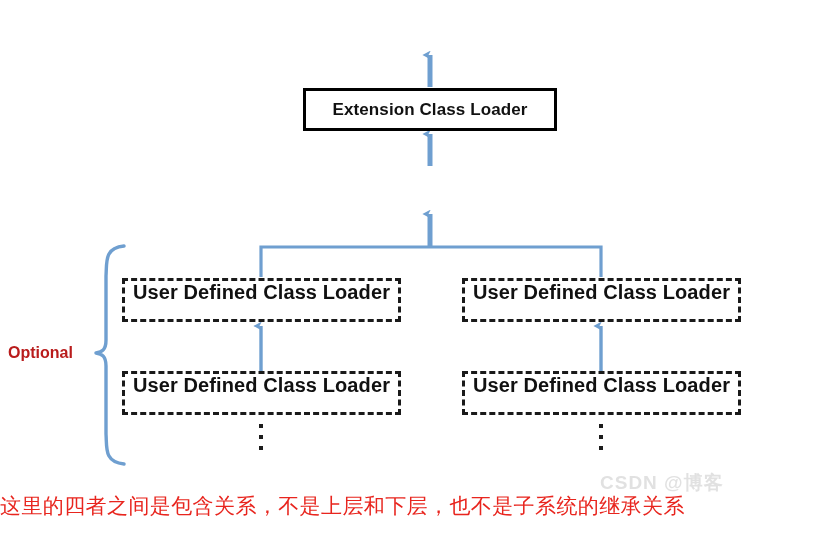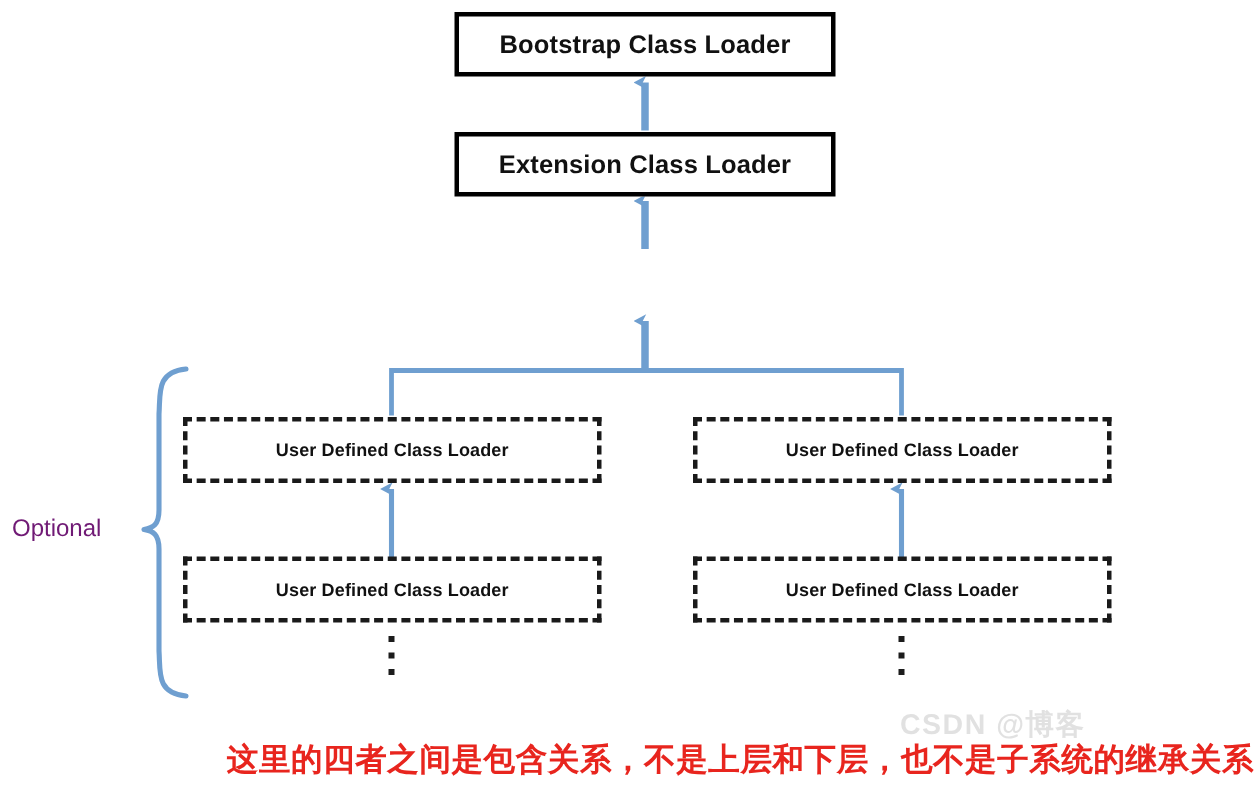--- a/index.html
+++ b/index.html
@@ -35,25 +35,24 @@
     white-space: nowrap;
   }
 
   
   .node-dashed {
     position: absolute;
     box-sizing: border-box;
     border: 3px dashed #1a1a1a;
     background: transparent;
     display: flex;
-    align-items: center;
     justify-content: center;
     color: #111111;
     font-weight: bold;
-    font-size: 12px;
+    font-size: 20px;
     letter-spacing: 0.1px;
     white-space: nowrap;
   }
 
   
   .arrow-svg {
     position: absolute;
     overflow: visible;
     pointer-events: none;
   }
@@ -72,34 +71,34 @@
     display: block;
     width: 4px;
     height: 4px;
     background: #1c1c1c;
   }
 
   
   .optional-label {
     position: absolute;
     font-size: 16px;
-    font-weight: normal;
-    color: #701a75;
+    font-weight: bold;
+    color: #b91c1c;
     white-space: nowrap;
   }
 
   
   .caption {
     position: absolute;
     left: 0;
     width: 836px;
-    text-align: right;
+    text-align: left;
     color: #e8251e;
     font-size: 21px;
-    font-weight: bold;
+    font-weight: normal;
     letter-spacing: 0.4px;
     white-space: nowrap;
     z-index: 3;
   }
   .watermark {
     position: absolute;
     color: rgba(120,120,120,0.22);
     font-size: 19px;
     font-weight: bold;
     white-space: nowrap;
@@ -130,23 +129,20 @@
 
     <path d="M124,246
              C104,248 107,262 106,276
              L106,340
              C106,350 102,352 96,353
              C102,354 106,356 106,366
              L106,434
              C107,448 104,462 124,464" fill="none" stroke="#6f9fd0" stroke-width="3.4" stroke-linecap="round" stroke-linejoin="round"></path>
   </svg>
 
-  <div class="node-solid" style="left:303px; top:8px; width:254px; height:43px;">
-    <span>Bootstrap Class Loader</span>
-  </div>
 
   <div class="node-solid" style="left:303px; top:88px; width:254px; height:43px;text-align:right;">
     <span>Extension Class Loader</span>
   </div>
 
 
   <div class="node-dashed" style="left:122px; top:278px; width:279px; height:44px;">
     <span>User Defined Class Loader</span>
   </div>
 

